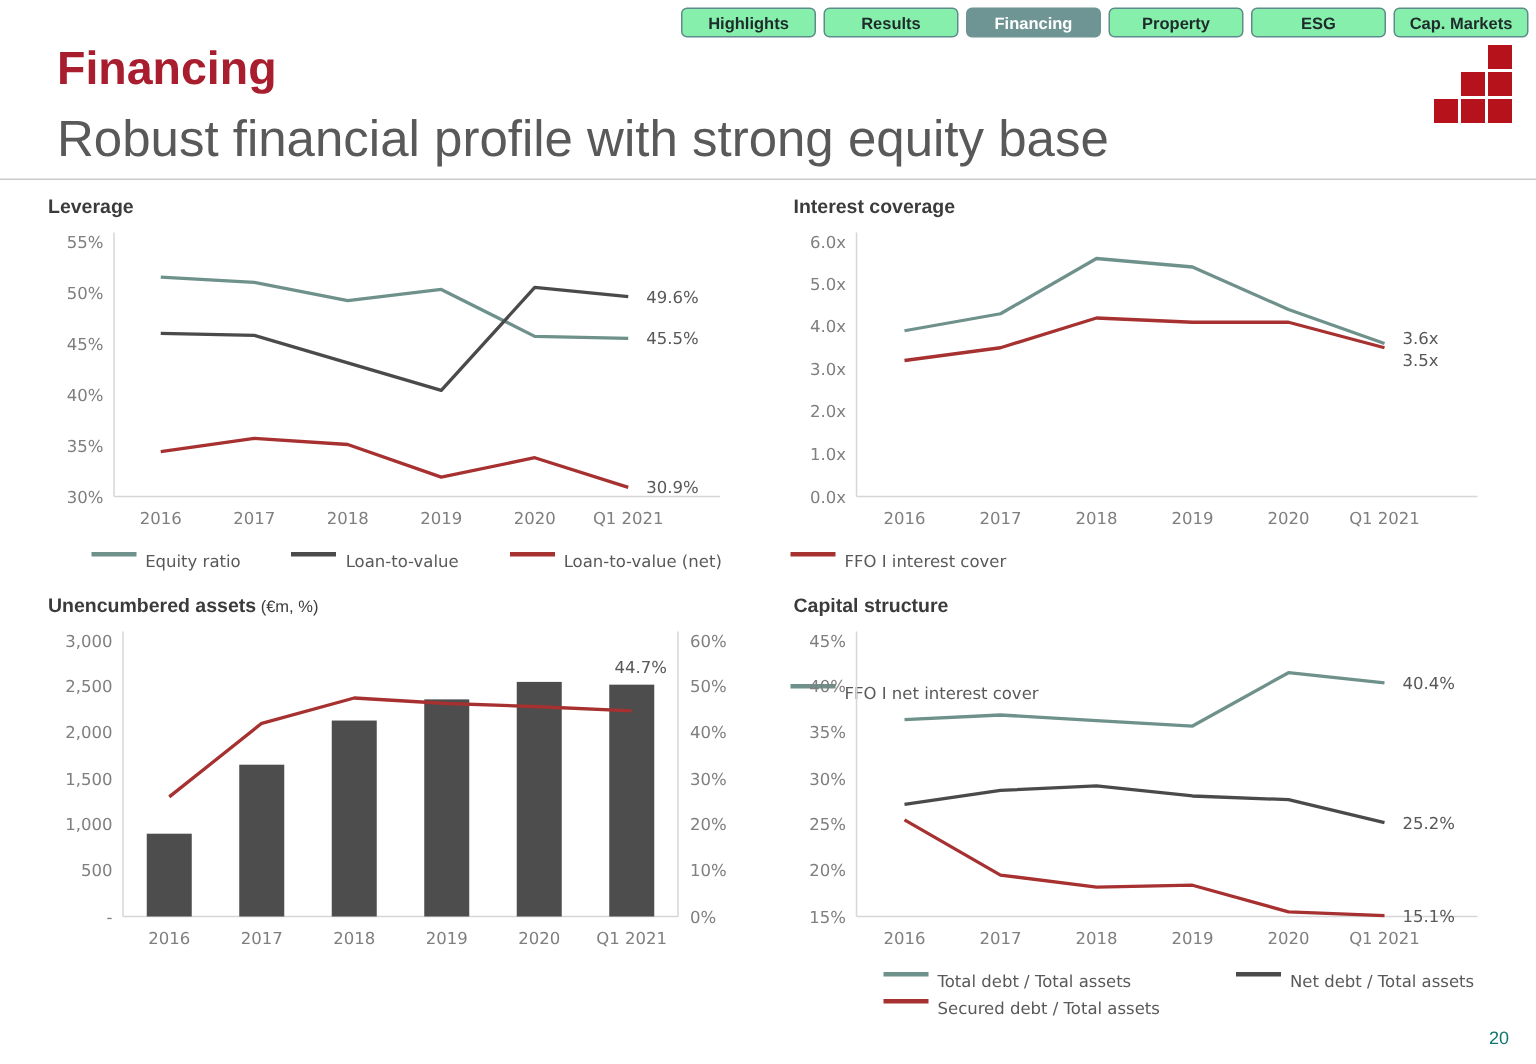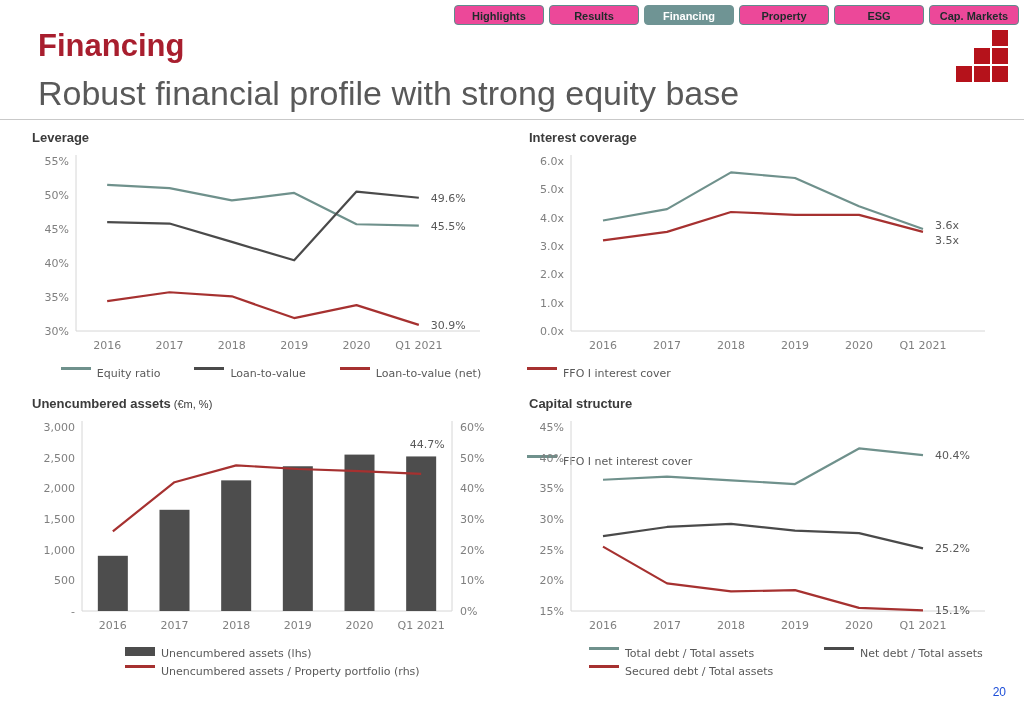--- a/index.html
+++ b/index.html
@@ -1,21 +1,21 @@
 <!DOCTYPE html>
 <html><head>
 <meta charset="utf-8">
 <style>
   html,body{margin:0;padding:0;}
   body{width:1024px;height:709px;position:relative;background:#fff;overflow:hidden;
        font-family:"Liberation Sans",sans-serif;}
   
   .nav{position:absolute;top:5px;right:5px;display:flex;gap:5px;}
   .tab{min-width:90px;height:20px;line-height:20px;text-align:center;border:1px solid #5E8C8C;
-       border-radius:4px;font-size:11px;font-weight:700;color:#1E2B2B;background:#ec4899;
+       border-radius:4px;font-size:11px;font-weight:700;color:#1E2B2B;background:#86efac;
        padding:0 6px;box-sizing:border-box;cursor:pointer;}
   .tab.active{background:#6F9494;color:#fff;border-color:#6F9494;}
   .page-title{position:absolute;left:38px;top:28px;font-size:31px;font-weight:600;color:#A81E2E;}
   .subtitle{position:absolute;left:38px;top:74px;font-size:34px;font-weight:400;color:#595959;}
   .logo{position:absolute;right:16px;top:30px;display:flex;align-items:center;gap:12px;}
   .blocks{display:flex;align-items:flex-end;gap:2px;}
   .bcol{display:flex;flex-direction:column;gap:2px;}
   .blk{width:16px;height:16px;background:#B5121B;}
   .logo-text{font-family:"Liberation Serif",serif;font-size:36px;color:#1A1A1A;letter-spacing:1px;}
   .hr{position:absolute;left:0;top:119px;width:1024px;height:1px;background:#C9C9C9;}
@@ -31,21 +31,21 @@
   
   .legend{font-size:11px;color:#595959;margin-top:2px;font-family:"DejaVu Sans",sans-serif;}
   .leg-item{display:inline-flex;align-items:flex-start;gap:6px;white-space:nowrap;}
   .sw{display:inline-block;flex:0 0 auto;}
   .sw-line{width:30px;height:3px;}
   .sw-bar{width:30px;height:9px;}
   .legend-row{display:flex;justify-content:center;gap:34px;}
   .legend-row-wide{display:flex;justify-content:center;gap:75px;flex-direction:column;}
   .legend-stack{display:flex;flex-direction:column;gap:5px;padding-left:95px;}
   .legend-grid2{display:grid;grid-template-columns:235px auto;row-gap:5px;padding-left:62px;}
-  .pagenum{position:absolute;right:18px;bottom:10px;font-size:12px;color:#1d4ed8;}
+  .pagenum{position:absolute;right:18px;bottom:10px;font-size:12px;color:#0f766e;}
 </style>
 </head>
 <body>
 
 <div class="nav">
     <div class="tab">Highlights</div>
     <div class="tab">Results</div>
     <div class="tab active">Financing</div>
     <div class="tab">Property</div>
     <div class="tab">ESG</div>
@@ -177,30 +177,20 @@
       <text x="391.1666666666667" y="214" text-anchor="middle" font-size="11" fill="#7F7F7F">Q1 2021</text>
       <rect x="67.83333333333333" y="140.79999999999998" width="30" height="55.20000000000002" fill="#4D4D4D"></rect>
       <rect x="129.5" y="94.8" width="30" height="101.2" fill="#4D4D4D"></rect>
       <rect x="191.16666666666666" y="65.36" width="30" height="130.64" fill="#4D4D4D"></rect>
       <rect x="252.83333333333337" y="51.25333333333334" width="30" height="144.74666666666667" fill="#4D4D4D"></rect>
       <rect x="314.5" y="39.599999999999994" width="30" height="156.4" fill="#4D4D4D"></rect>
       <rect x="376.1666666666667" y="41.44" width="30" height="154.56" fill="#4D4D4D"></rect>
       <polyline points="82.83333333333333,116.26666666666667 144.5,67.19999999999999 206.16666666666666,50.333333333333336 267.83333333333337,54.01333333333334 329.5,56.16 391.1666666666667,58.91999999999999" fill="none" stroke="#A63130" stroke-width="2.2" stroke-linejoin="round"></polyline>
       <text x="397.1666666666667" y="33.44" text-anchor="middle" font-size="11" fill="#595959">44.7%</text>
     </svg>
-  <div class="legend legend-stack">
-      <span class="leg-item">
-        <span class="sw sw-bar" style="background: rgb(77, 77, 77);"></span>
-        <span>Unencumbered assets (lhs)</span>
-      </span>
-      <span class="leg-item">
-        <span class="sw sw-line" style="background: rgb(166, 49, 48);"></span>
-        <span>Unencumbered assets / Property portfolio (rhs)</span>
-      </span>
-    </div>
 </div>
 
 <div class="panel" id="p-capital">
   <h3 class="chart-title"><span>Capital structure</span></h3>
   <svg width="494" height="226">
       <line x1="44" y1="6" x2="44" y2="196" stroke="#D6D6D6"></line>
       <line x1="44" y1="196" x2="458" y2="196" stroke="#D6D6D6"></line>
       <text x="37" y="16" text-anchor="end" font-size="11" fill="#7F7F7F">45%</text>
       <text x="37" y="46.666666666666664" text-anchor="end" font-size="11" fill="#7F7F7F">40%</text>
       <text x="37" y="77.33333333333333" text-anchor="end" font-size="11" fill="#7F7F7F">35%</text>

